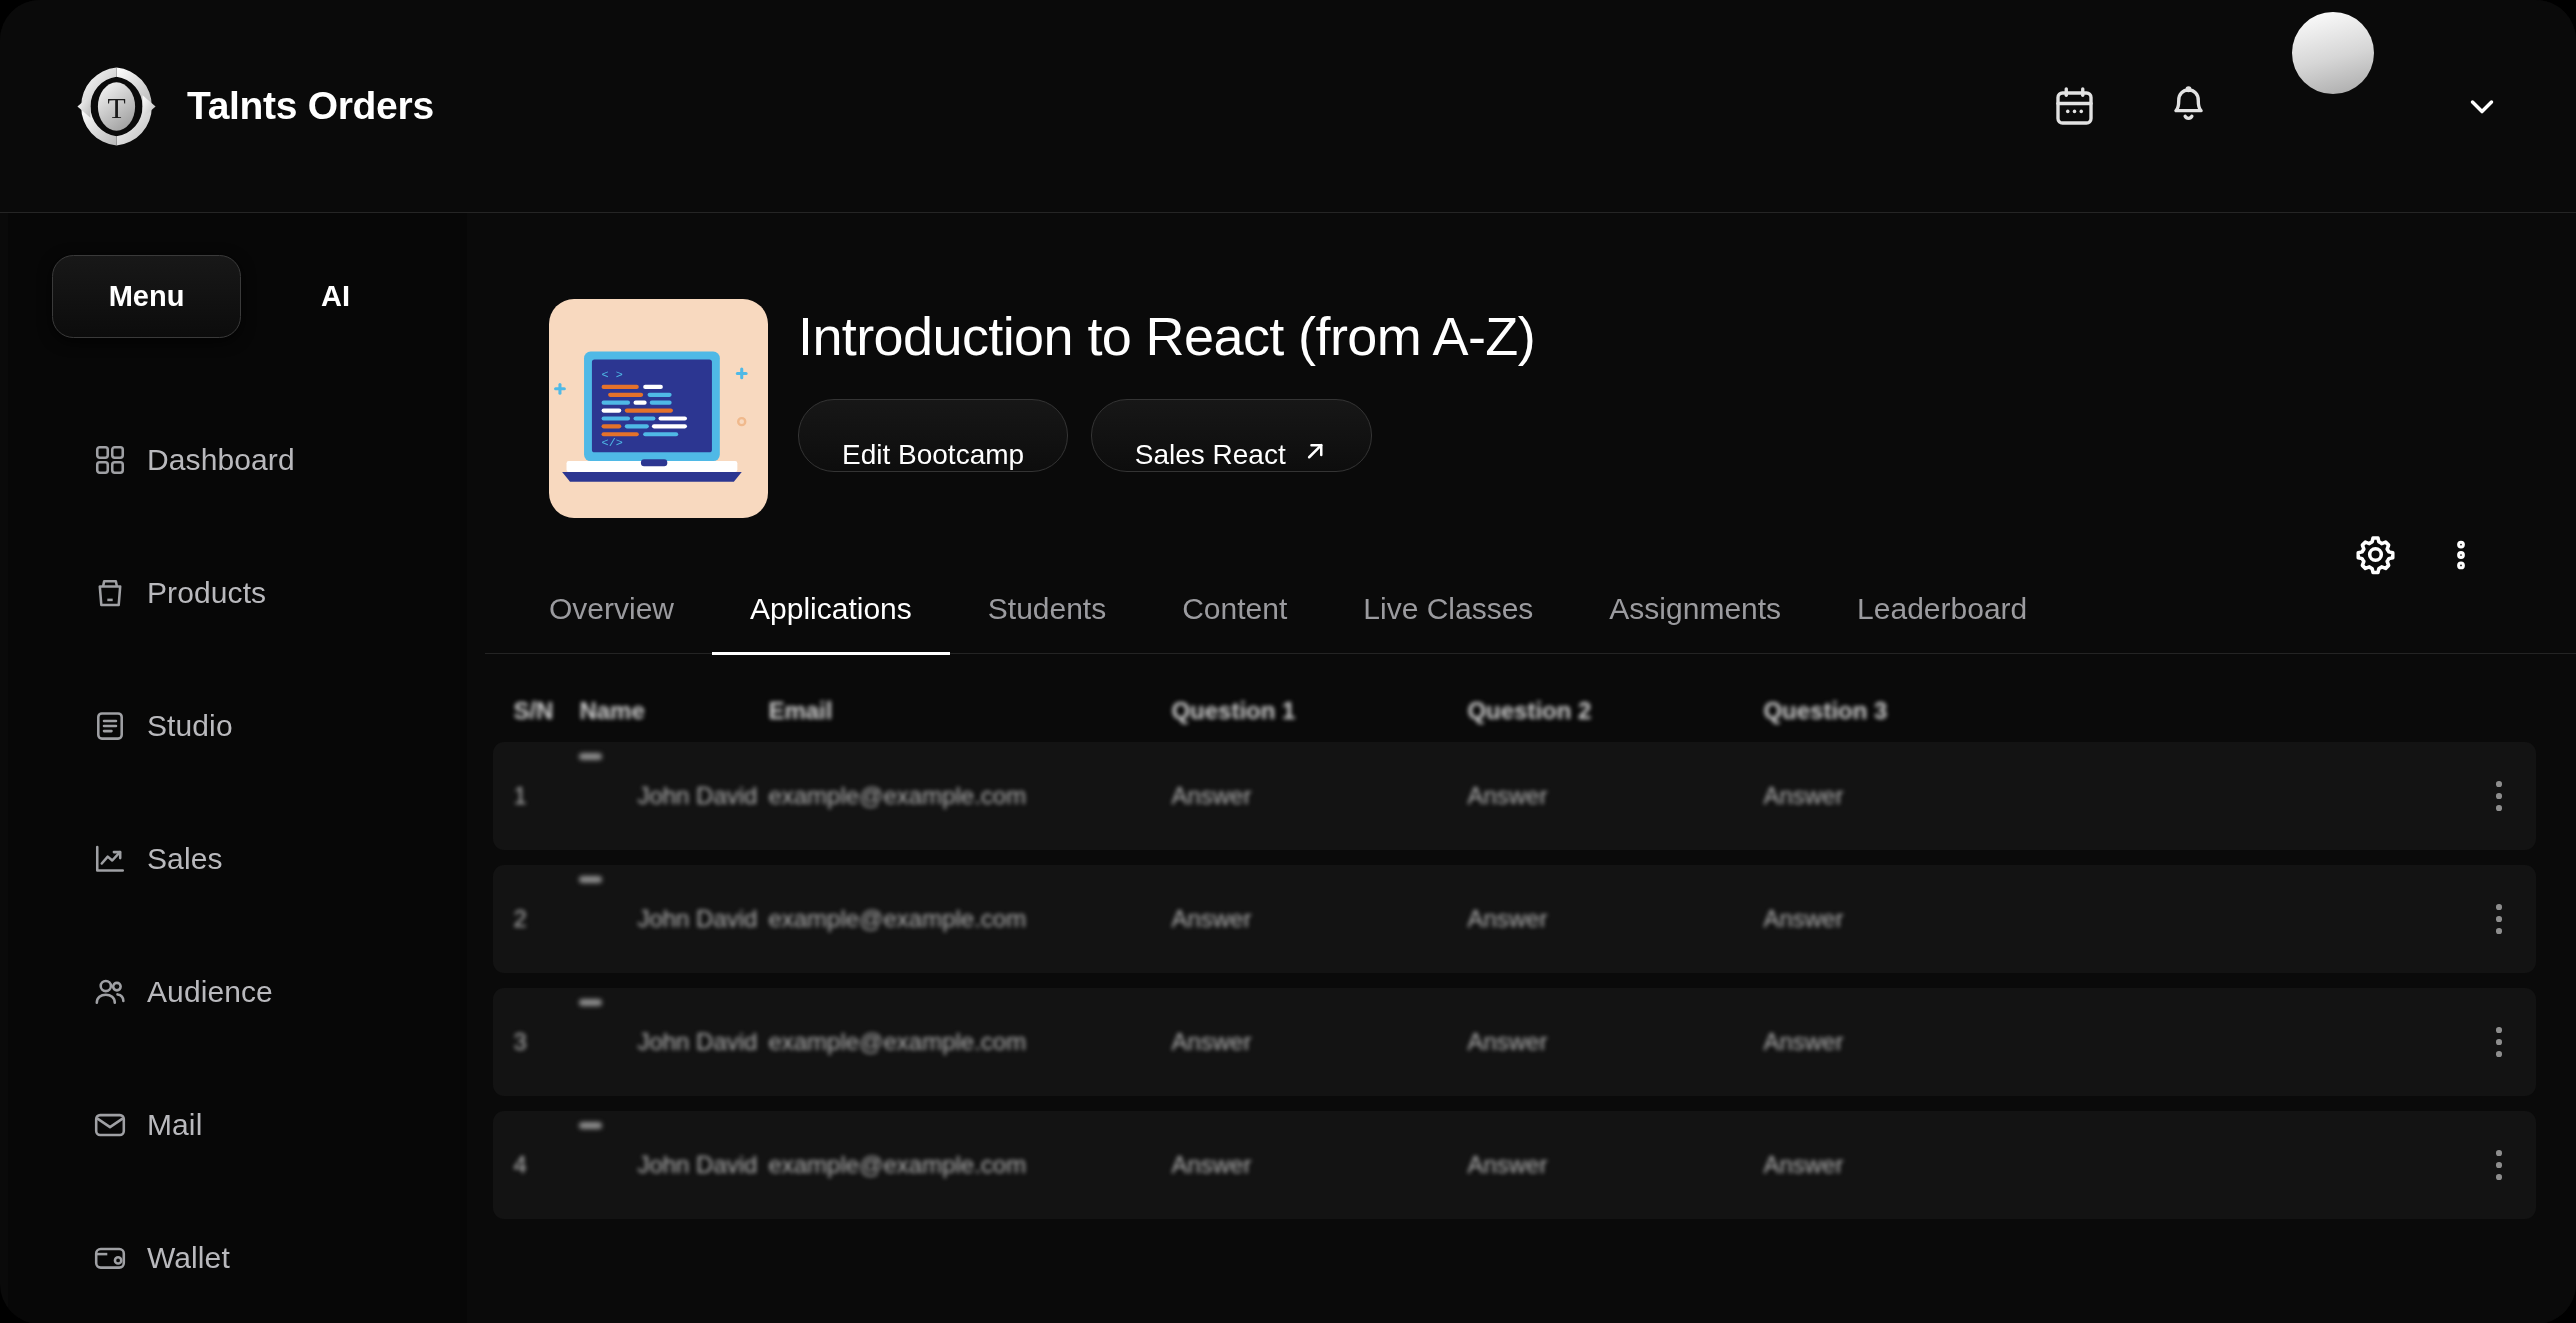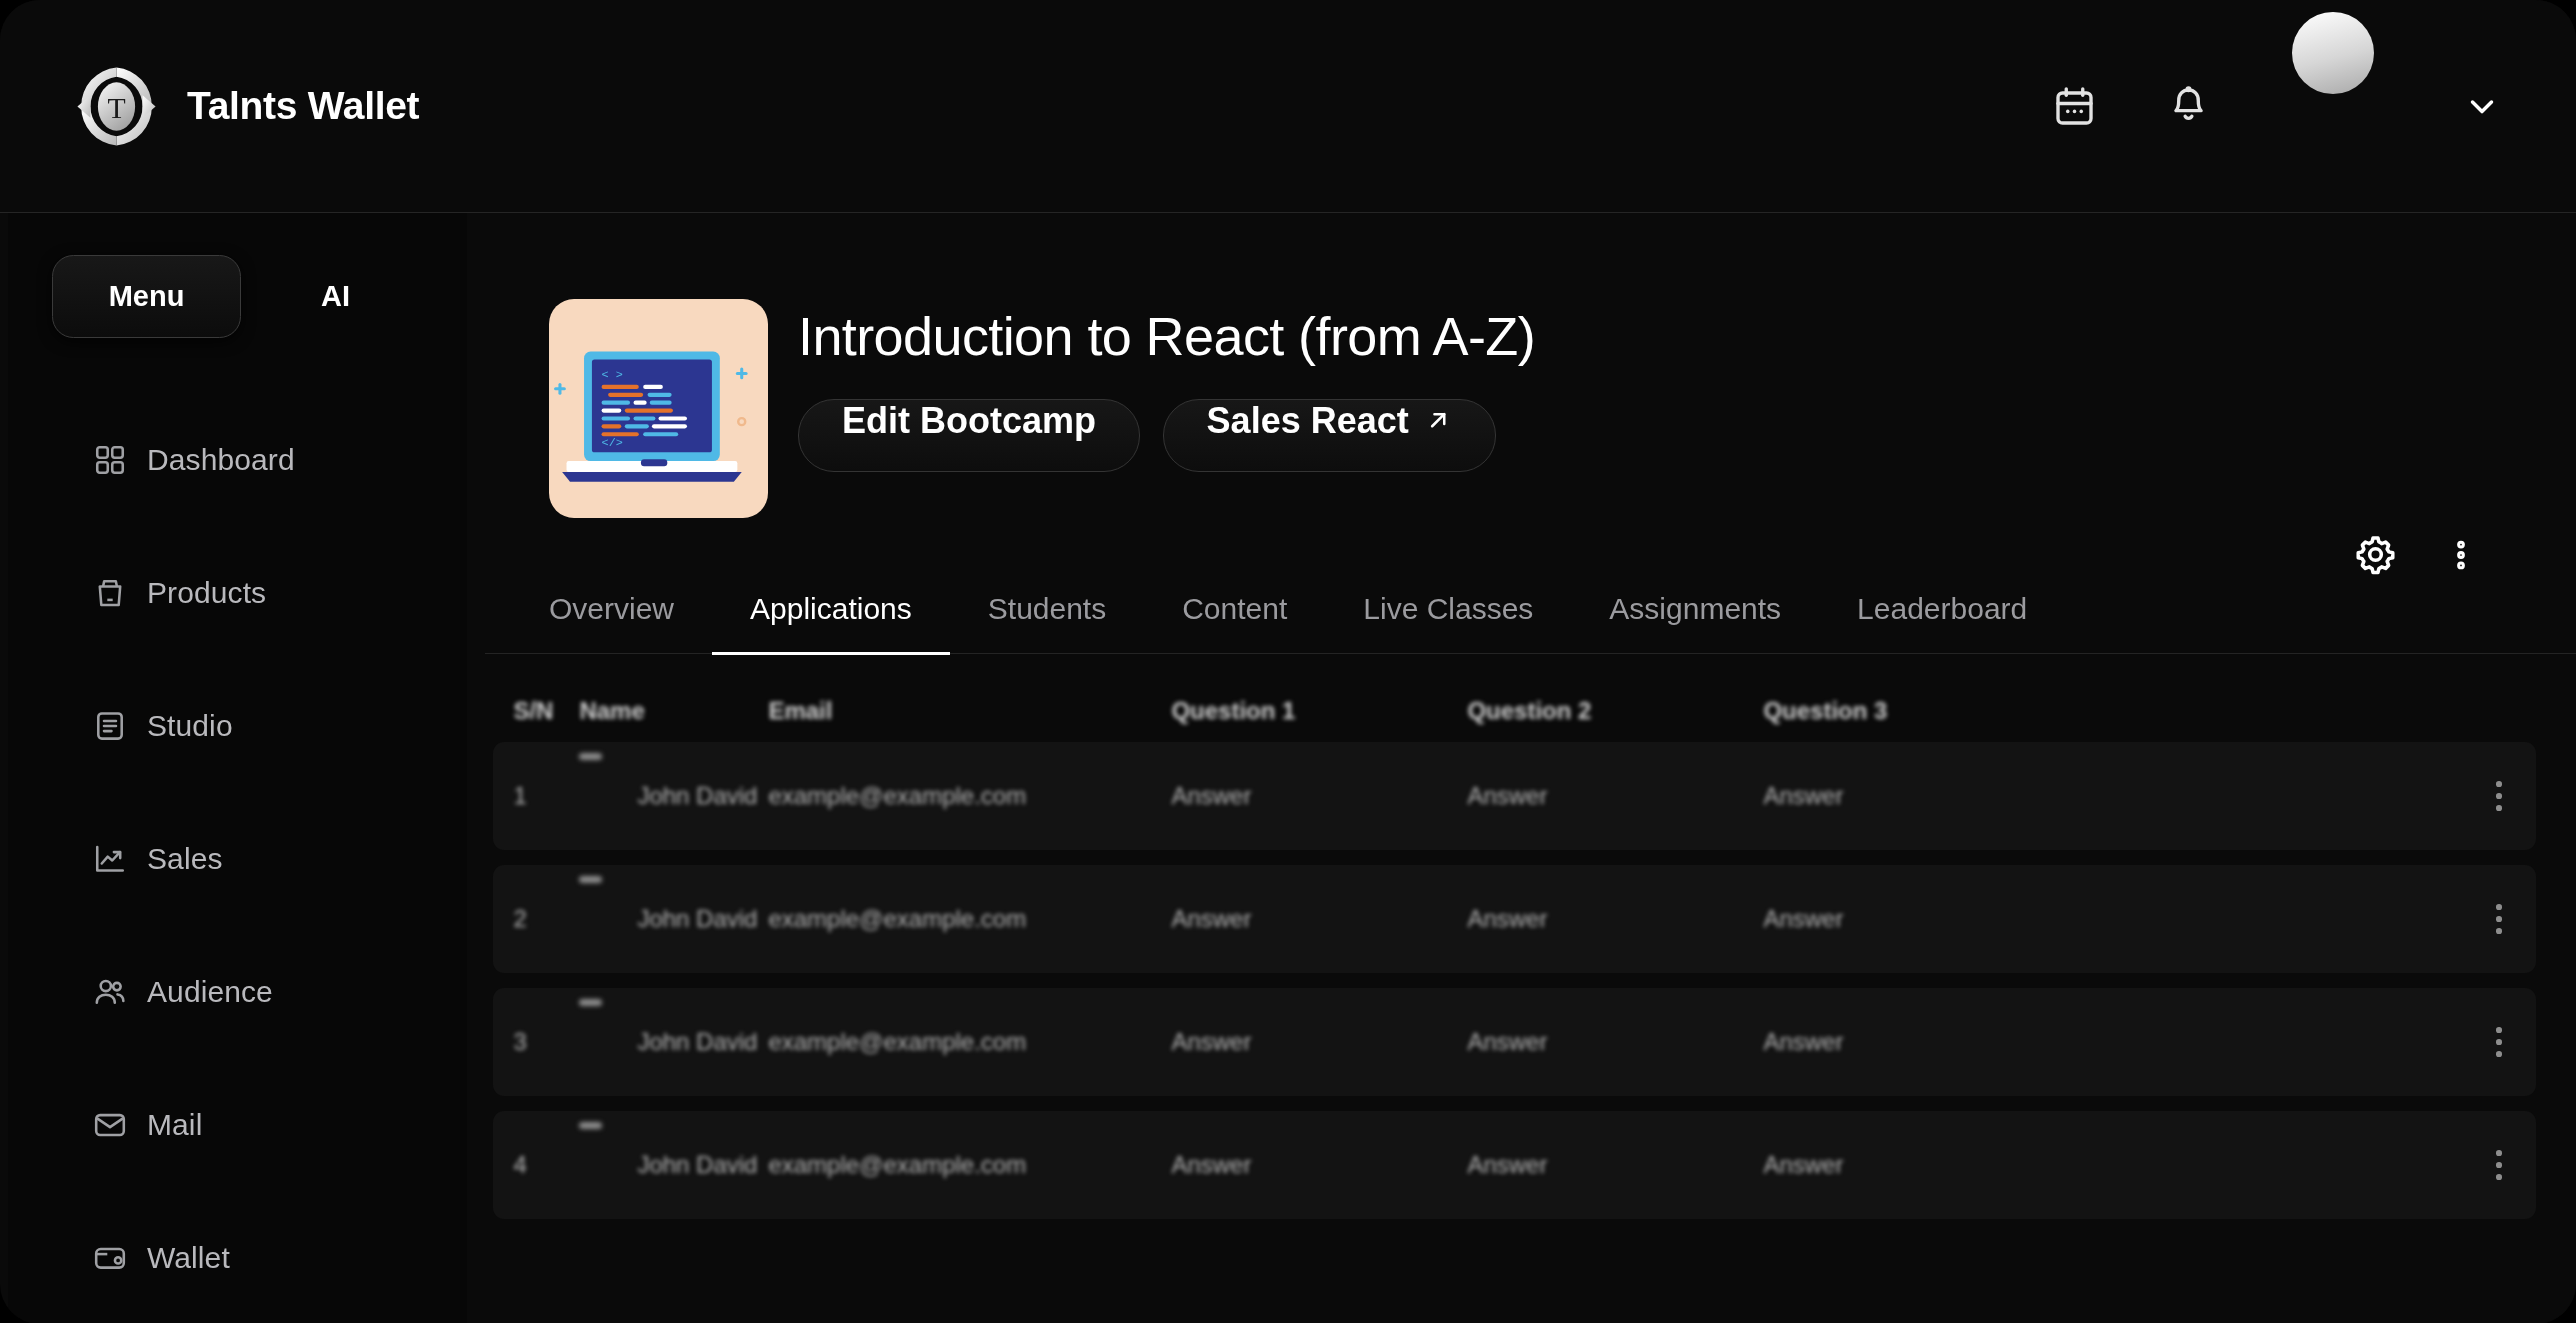--- a/index.html
+++ b/index.html
@@ -125,22 +125,22 @@
     font-size: 54px; color: #ffffff; font-weight: 400;
     letter-spacing: -0.6px; line-height: 1.05; white-space: nowrap;
   }
   .course-btns { display: flex; gap: 22.6px; margin-top: 35px; }
   .pill-btn {
     height: 73px;
     padding: 0 43px;
     border-radius: 36px;
     background: linear-gradient(180deg,#171717 0%, #0d0d0d 100%);
     border: 1.3px solid #343434;
-    color: #ffffff; font-size: 36px; font-weight: 700;
-    display: inline-flex; align-items: flex-start; gap: 16.4px;
+    color: #ffffff; font-size: 28px; font-weight: 400;
+    display: inline-flex; align-items: flex-end; gap: 16.4px;
     cursor: pointer; white-space: nowrap;
   }
   .head-actions {
     position: absolute; top: 319px; right: 93px;
     display: flex; align-items: center; gap: 40px;
   }
   .act-btn { cursor: pointer; display:flex; align-items:center; justify-content:center; width:45px; height:45px; }
 
   
   .tabs {
@@ -218,21 +218,21 @@
           <path d="M50 8 A42 42 0 0 1 88 50 L78 50 A32 32 0 0 0 50 18 Z" fill="url(#lg1)"></path>
           <path d="M88 50 A42 42 0 0 1 50 92 L50 82 A32 32 0 0 0 78 50 Z" fill="url(#lg1)"></path>
           <path d="M50 92 A42 42 0 0 1 12 50 L22 50 A32 32 0 0 0 50 82 Z" fill="url(#lg1)"></path>
           <path d="M12 50 A42 42 0 0 1 50 8 L50 18 A32 32 0 0 0 22 50 Z" fill="url(#lg1)"></path>
           <polygon points="22,38 8,50 22,62" fill="url(#lg1)"></polygon>
           <polygon points="78,62 92,50 78,38" fill="url(#lg1)"></polygon>
           <ellipse cx="50" cy="50" rx="20" ry="26" fill="url(#lg2)"></ellipse>
           <text x="50" y="62" font-family="'Liberation Serif', serif" font-size="32" fill="#1a1a1a" text-anchor="middle">T</text>
         </svg>
       </span>
-      <span class="brand-name">Talnts Wallet</span>
+      <span class="brand-name">Talnts Orders</span>
     </div>
 
     <div class="header-right">
       <div class="hdr-icon-btn">
         <svg width="45" height="45" viewBox="0 0 24 24" fill="none" stroke="#e2e2e2" stroke-width="1.8" stroke-linecap="round">
           <rect x="3.2" y="4.8" width="17.6" height="16" rx="2.4"></rect>
           <line x1="7.6" y1="2.6" x2="7.6" y2="6"></line>
           <line x1="16.4" y1="2.6" x2="16.4" y2="6"></line>
           <line x1="3.2" y1="10.4" x2="20.8" y2="10.4"></line>
           <circle cx="8.4" cy="14.6" r="0.95" fill="#e2e2e2" stroke="none"></circle>

